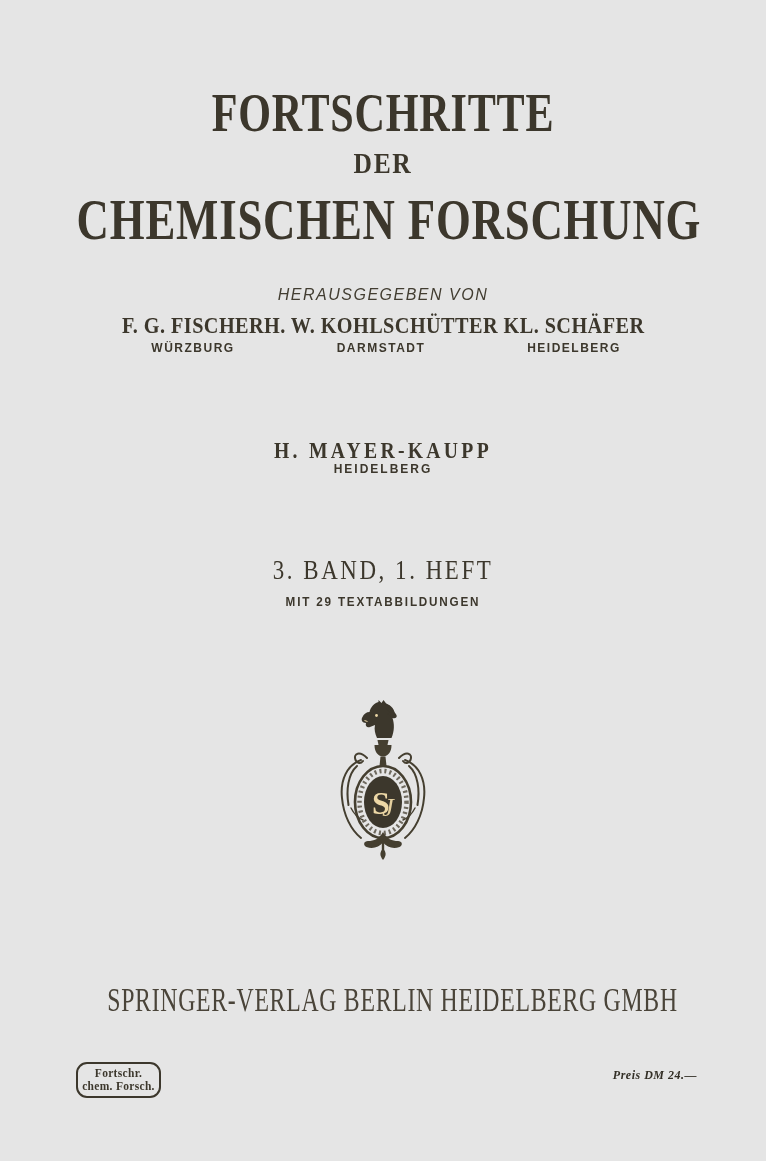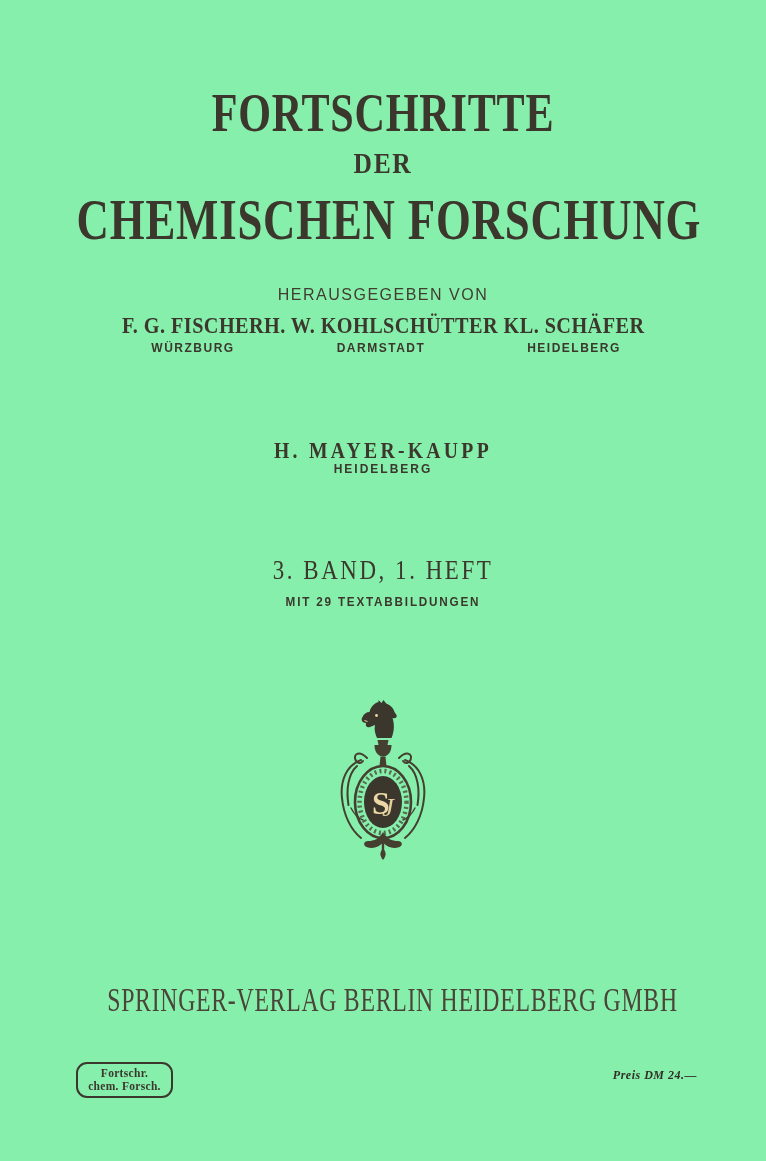--- a/index.html
+++ b/index.html
@@ -1,34 +1,34 @@
 <!DOCTYPE html>
 <html><head>
 <meta charset="utf-8">
 <style>
   html,body{margin:0;padding:0;background:#888;}
   .page{
     position:relative;
     width:766px;height:1161px;
     margin:0 auto;
-    background:#86efac;
+    background:#e5e5e5;
     font-family:"Liberation Serif", serif;
     color:#3c372c;
     overflow:hidden;
   }
   .line{
     position:absolute;left:0;width:766px;
     text-align:center;line-height:1;white-space:nowrap;
     transform-origin:50% 50%;
   }
   .title-l1{top:86px;font-size:54px;font-weight:bold;letter-spacing:1px;transform:scaleX(.78);}
   .title-l2{top:148px;font-size:30px;font-weight:bold;letter-spacing:2px;transform:scaleX(.85);}
   .title-l3{top:192px;font-size:56px;font-weight:bold;letter-spacing:1px;transform:scaleX(.80);}
   .sans-caps{font-family:"Liberation Sans", sans-serif;}
-  .pub-heading{top:287px;font-size:16px;letter-spacing:1.5px;color:#423d31;}
+  .pub-heading{top:287px;font-size:16px;letter-spacing:1.5px;color:#423d31;font-style:italic;}
   .editor{
     position:absolute;top:314px;text-align:center;white-space:nowrap;
     transform:translateX(-50%);
   }
   .editor-1{left:193px;}
   .editor-2{left:381px;}
   .editor-3{left:574px;}
   .editor-name{
     display:inline-block;font-size:23px;font-weight:bold;letter-spacing:0.5px;
     transform:scaleX(.88);transform-origin:50% 50%;line-height:1;
@@ -39,21 +39,21 @@
   }
   .schrift-heading{top:413px;font-size:16px;letter-spacing:1.5px;color:#423d31;}
   .schrift-name{top:438px;font-size:24px;font-weight:bold;letter-spacing:4px;transform:scaleX(.82);}
   .schrift-city{top:463px;font-size:12px;font-weight:bold;letter-spacing:2px;}
   .volume{top:557px;font-size:27px;letter-spacing:3px;transform:scaleX(.85);}
   .illustrations{top:595px;font-size:13px;font-weight:bold;letter-spacing:2px;transform:scaleX(.9);}
   .logo{position:absolute;left:331px;top:700px;width:104px;height:162px;}
   .publisher-name{top:984px;font-size:33px;letter-spacing:1px;transform:scaleX(.72);color:#4a4439;}
   .publisher-year{top:1021px;font-size:22px;letter-spacing:1px;color:#4a4439;}
   .series-badge{
-    position:absolute;left:76px;top:1062px;width:97px;height:36px;
+    position:absolute;left:76px;top:1062px;width:85px;height:36px;
     border:2.5px solid #3c372c;border-radius:11px;
     box-sizing:border-box;
     display:flex;flex-direction:column;justify-content:center;
     text-align:center;font-size:11.5px;font-weight:bold;line-height:13px;
     letter-spacing:0.3px;
   }
   .price{
     position:absolute;right:69px;top:1068px;
     font-size:12px;font-weight:bold;font-style:italic;letter-spacing:0.5px;
     white-space:nowrap;color:#332f26;

